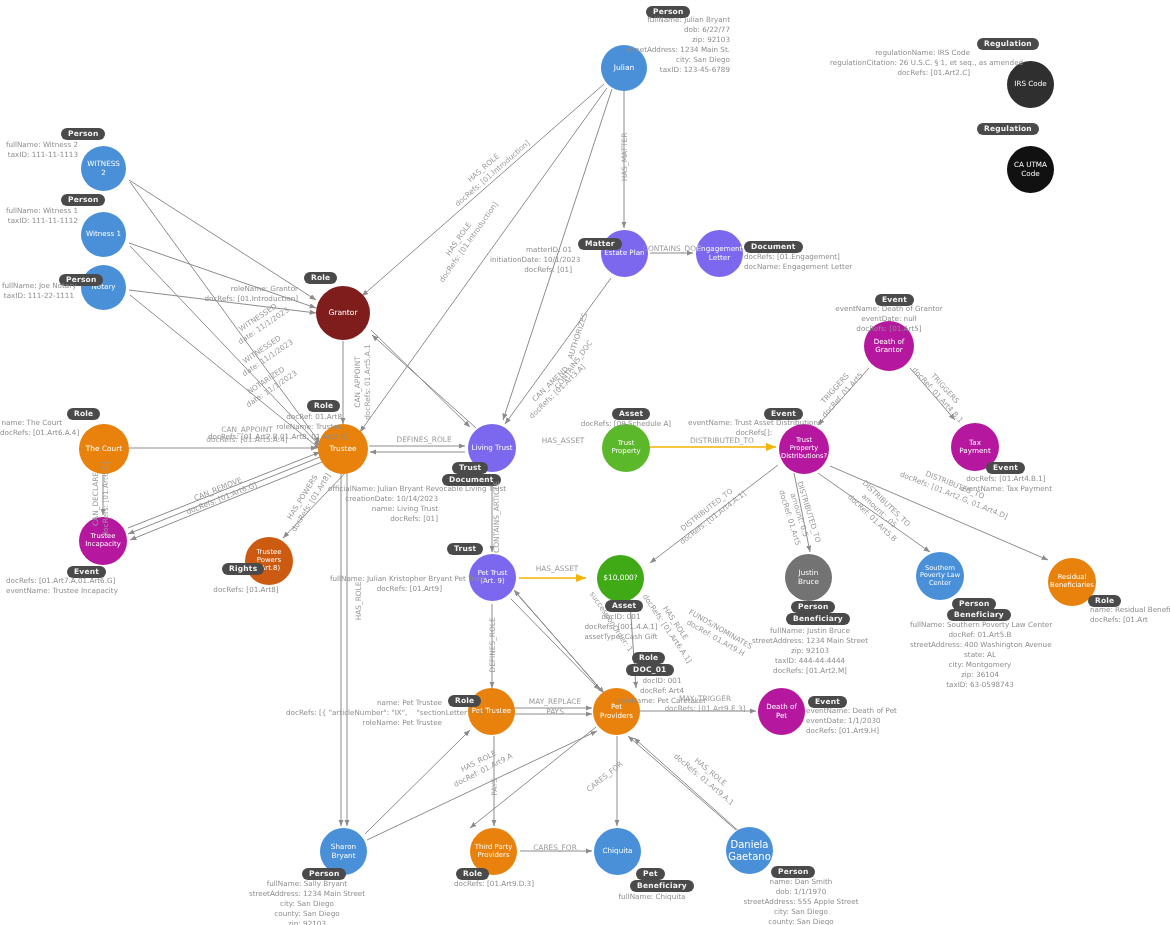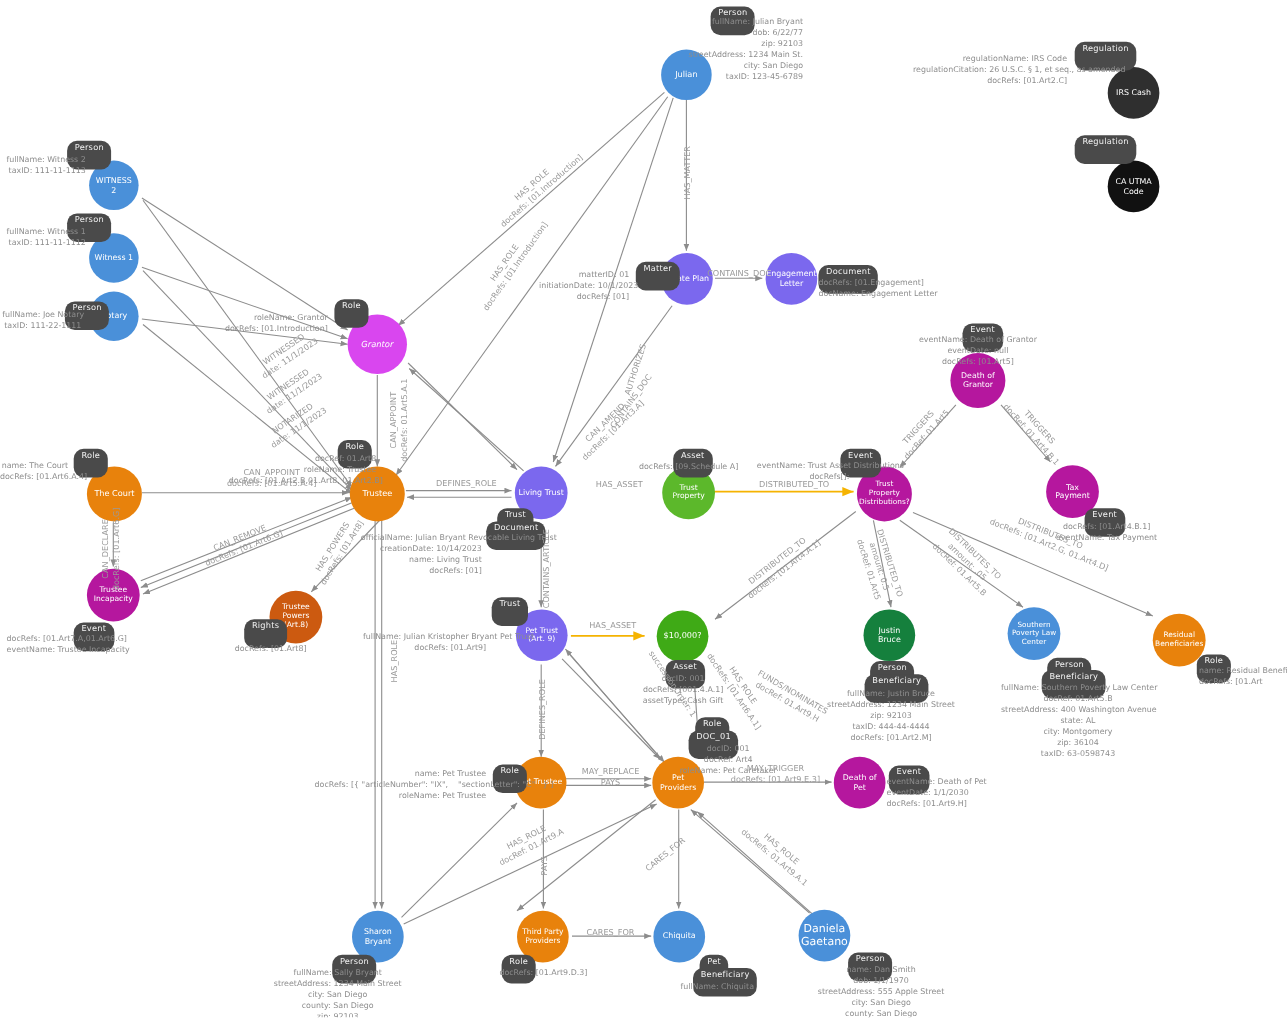--- a/index.html
+++ b/index.html
@@ -3,21 +3,21 @@
 <meta charset="utf-8">
 <style>
   html,body{margin:0;padding:0;background:#ffffff;}
   body{font-family:"DejaVu Sans","Liberation Sans",sans-serif;}
   #graph{position:relative;width:1170px;height:925px;overflow:hidden;background:#fff;}
   #edges{position:absolute;left:0;top:0;width:1170px;height:925px;}
   .node{position:absolute;border-radius:50%;display:flex;align-items:center;justify-content:center;
         text-align:center;color:#fff;line-height:1.15;box-sizing:border-box;}
   .node span{display:block;padding:0 3px;}
   .chip{position:absolute;background:#4a4a4a;color:#f2f2f2;border-radius:9px;
-        padding:1px 7px 16px 7px;font-size:7.5px;font-weight:normal;white-space:nowrap;letter-spacing:.2px;}
+        padding:1px 7px 2px 7px;font-size:7.5px;font-weight:bold;white-space:nowrap;letter-spacing:.2px;}
   .attrs{position:absolute;color:#8d8d8d;font-size:7.2px;line-height:1.38;white-space:pre;}
   .attrs.r{text-align:right;}
   .attrs.l{text-align:left;}
   .attrs.c{text-align:center;}
   .elabel{position:absolute;color:#9a9a9a;font-size:7.4px;line-height:1.35;white-space:pre;
           transform-origin:50% 50%;text-align:center;}
 </style>
 </head>
 <body>
 
@@ -153,29 +153,29 @@
   <div class="attrs r" style="left:2px;top:206px;width:76px;">fullName: Witness 1
 taxID: 111-11-1112</div>
 
   <div class="node" style="left:81px;top:265px;width:45px;height:45px;background:#4a90d9;font-size:7.2px;">
     <span>Notary</span>
     </div>
   <div class="chip" style="left:59px;top:274px;">Person</div>
   <div class="attrs r" style="left:2px;top:281px;width:72px;">fullName: Joe Notary
 taxID: 111-22-1111</div>
 
-  <div class="node" style="left:316px;top:286px;width:54px;height:54px;background:#d946ef;font-size:7.6px;font-style:italic;">
+  <div class="node" style="left:316px;top:286px;width:54px;height:54px;background:#7f1d1d;font-size:7.6px;">
     <span>Grantor</span>
     </div>
   <div class="chip" style="left:304px;top:272px;">Role</div>
   <div class="attrs r" style="left:188px;top:284px;width:110px;">roleName: Grantor
 docRefs: [01.Introduction]</div>
 
   <div class="node" style="left:1007px;top:61px;width:47px;height:47px;background:#2f2f2f;font-size:7.2px;">
-    <span>IRS Cash</span>
+    <span>IRS Code</span>
     </div>
   <div class="chip" style="left:977px;top:38px;">Regulation</div>
   <div class="attrs r" style="left:830px;top:48px;width:140px;">regulationName: IRS Code
 regulationCitation: 26 U.S.C. § 1, et seq., as amended
 docRefs: [01.Art2.C]</div>
 
   <div class="node" style="left:1007px;top:146px;width:47px;height:47px;background:#111111;font-size:7.2px;">
     <span>CA UTMA
 Code</span>
     </div>
@@ -276,21 +276,21 @@
 docRefs: [01.Art9]</div>
 
   <div class="node" style="left:597px;top:555px;width:47px;height:47px;background:#3faa16;font-size:7.4px;">
     <span>$10,000?</span>
     </div>
   <div class="chip" style="left:605px;top:600px;">Asset</div>
   <div class="attrs c" style="left:572px;top:612px;width:98px;">docID: 001
 docRefs: [001.4.A.1]
 assetType: Cash Gift</div>
 
-  <div class="node" style="left:785px;top:554px;width:47px;height:47px;background:#15803d;font-size:7.2px;">
+  <div class="node" style="left:785px;top:554px;width:47px;height:47px;background:#737373;font-size:7.2px;">
     <span>Justin Bruce</span>
     </div>
   <div class="chip" style="left:791px;top:601px;">Person</div>
   <div class="chip" style="left:786px;top:613px;">Beneficiary</div>
   <div class="attrs c" style="left:750px;top:626px;width:120px;">fullName: Justin Bruce
 streetAddress: 1234 Main Street
 zip: 92103
 taxID: 444-44-4444
 docRefs: [01.Art2.M]</div>
 

